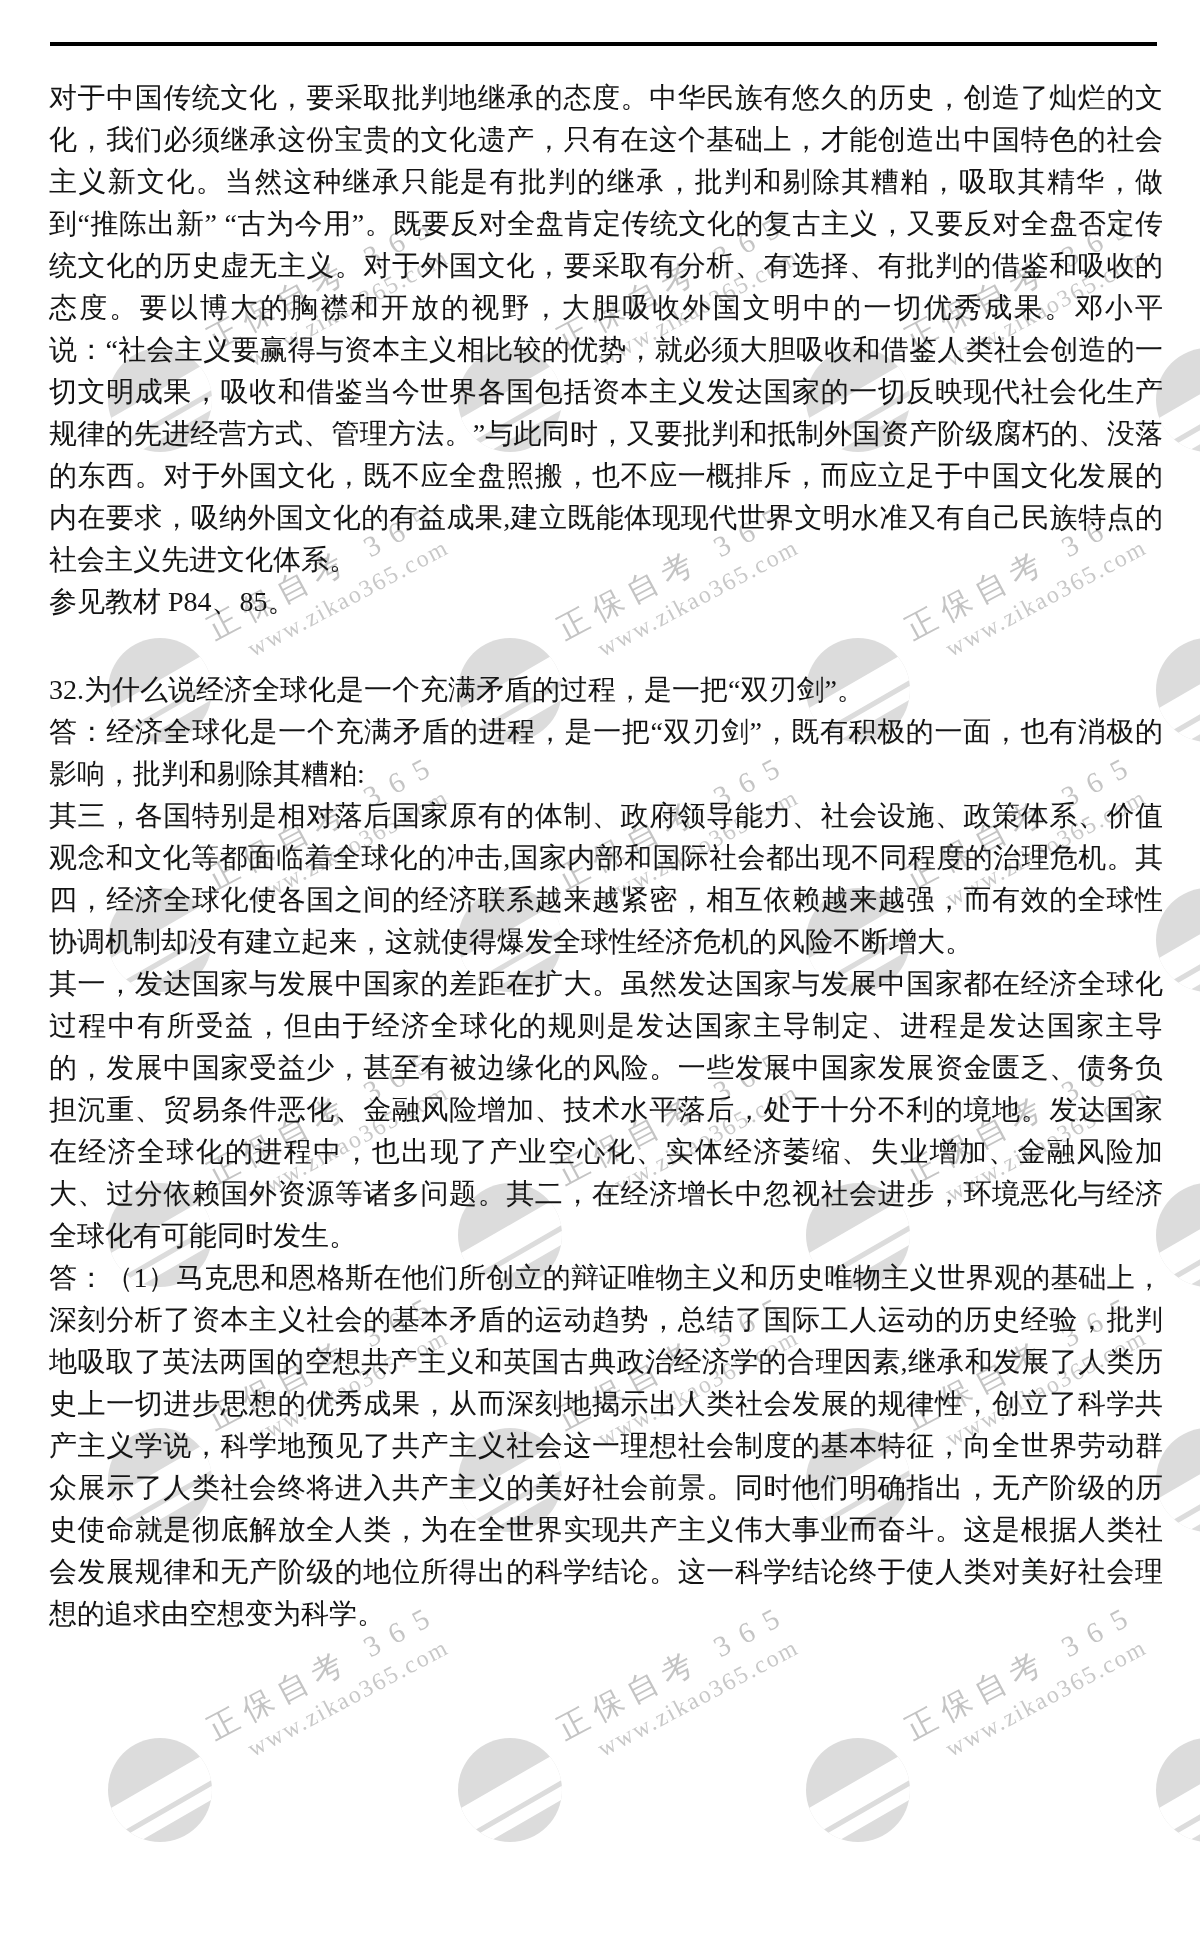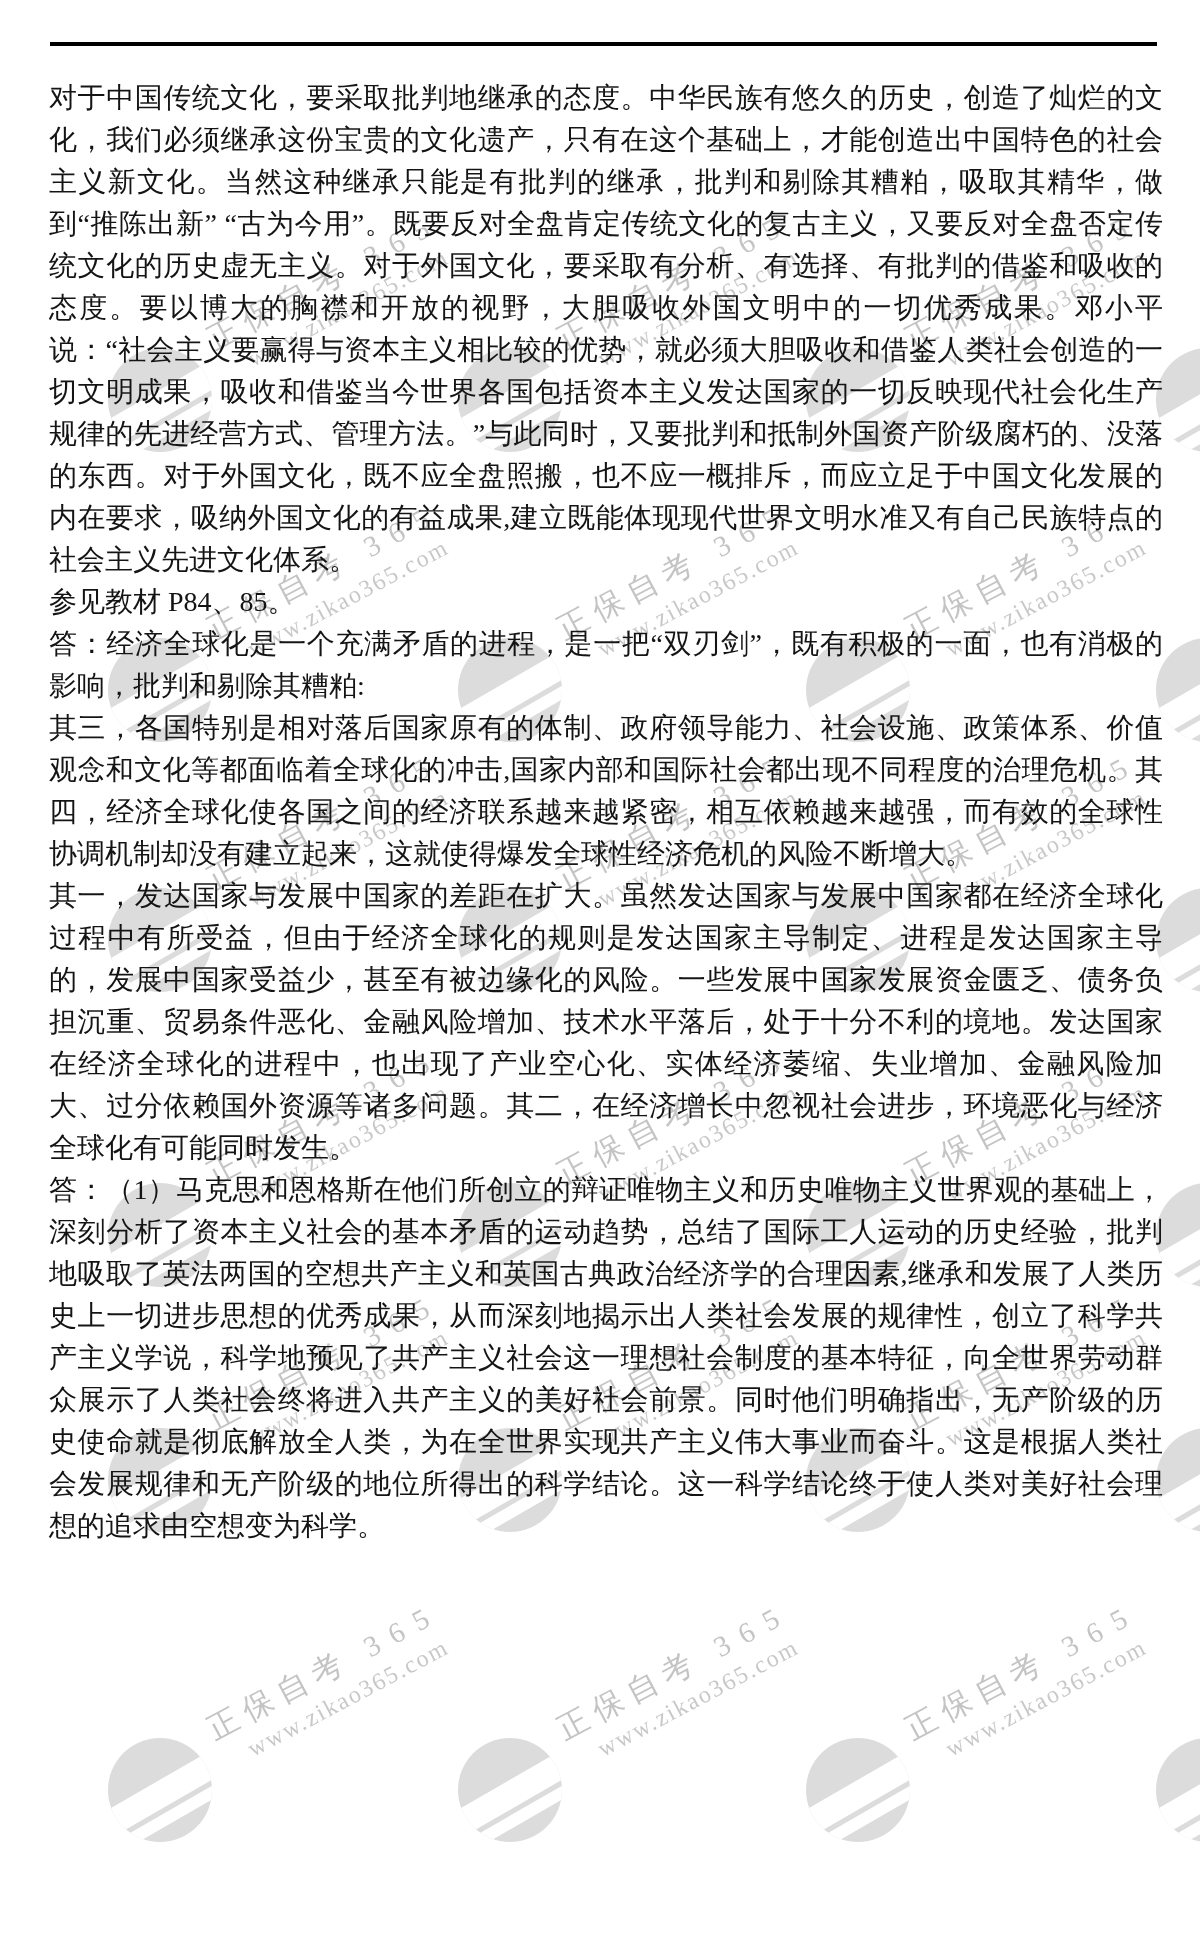--- a/index.html
+++ b/index.html
@@ -249,17 +249,18 @@
     <div class="wm-unit" style="left: 1156px; top: 1635px;">
       <div class="wm-logo"></div>
     </div>
   </div>
 
 <div id="top-rule"></div>
 
 <div id="content">
   <p>对于中国传统文化，要采取批判地继承的态度。中华民族有悠久的历史，创造了灿烂的文化，我们必须继承这份宝贵的文化遗产，只有在这个基础上，才能创造出中国特色的社会主义新文化。当然这种继承只能是有批判的继承，批判和剔除其糟粕，吸取其精华，做到“推陈出新” “古为今用”。既要反对全盘肯定传统文化的复古主义，又要反对全盘否定传统文化的历史虚无主义。对于外国文化，要采取有分析、有选择、有批判的借鉴和吸收的态度。要以博大的胸襟和开放的视野，大胆吸收外国文明中的一切优秀成果。邓小平说：“社会主义要赢得与资本主义相比较的优势，就必须大胆吸收和借鉴人类社会创造的一切文明成果，吸收和借鉴当今世界各国包括资本主义发达国家的一切反映现代社会化生产规律的先进经营方式、管理方法。”与此同时，又要批判和抵制外国资产阶级腐朽的、没落的东西。对于外国文化，既不应全盘照搬，也不应一概排斥，而应立足于中国文化发展的内在要求，吸纳外国文化的有益成果,建立既能体现现代世界文明水准又有自己民族特点的社会主义先进文化体系。</p>
   <p>参见教材 P84、85。</p>
+  <p class="section-gap">32.为什么说经济全球化是一个充满矛盾的过程，是一把“双刃剑”。</p>
   <p>答：经济全球化是一个充满矛盾的进程，是一把“双刃剑”，既有积极的一面，也有消极的影响，批判和剔除其糟粕:</p>
   <p>其三，各国特别是相对落后国家原有的体制、政府领导能力、社会设施、政策体系、价值观念和文化等都面临着全球化的冲击,国家内部和国际社会都出现不同程度的治理危机。其四，经济全球化使各国之间的经济联系越来越紧密，相互依赖越来越强，而有效的全球性协调机制却没有建立起来，这就使得爆发全球性经济危机的风险不断增大。</p>
   <p>其一，发达国家与发展中国家的差距在扩大。虽然发达国家与发展中国家都在经济全球化过程中有所受益，但由于经济全球化的规则是发达国家主导制定、进程是发达国家主导的，发展中国家受益少，甚至有被边缘化的风险。一些发展中国家发展资金匮乏、债务负担沉重、贸易条件恶化、金融风险增加、技术水平落后，处于十分不利的境地。发达国家在经济全球化的进程中，也出现了产业空心化、实体经济萎缩、失业增加、金融风险加大、过分依赖国外资源等诸多问题。其二，在经济增长中忽视社会进步，环境恶化与经济全球化有可能同时发生。</p>
   <p>答：（1）马克思和恩格斯在他们所创立的辩证唯物主义和历史唯物主义世界观的基础上，深刻分析了资本主义社会的基本矛盾的运动趋势，总结了国际工人运动的历史经验，批判地吸取了英法两国的空想共产主义和英国古典政治经济学的合理因素,继承和发展了人类历史上一切进步思想的优秀成果，从而深刻地揭示出人类社会发展的规律性，创立了科学共产主义学说，科学地预见了共产主义社会这一理想社会制度的基本特征，向全世界劳动群众展示了人类社会终将进入共产主义的美好社会前景。同时他们明确指出，无产阶级的历史使命就是彻底解放全人类，为在全世界实现共产主义伟大事业而奋斗。这是根据人类社会发展规律和无产阶级的地位所得出的科学结论。这一科学结论终于使人类对美好社会理想的追求由空想变为科学。</p>
 </div>
 
 </body></html>

